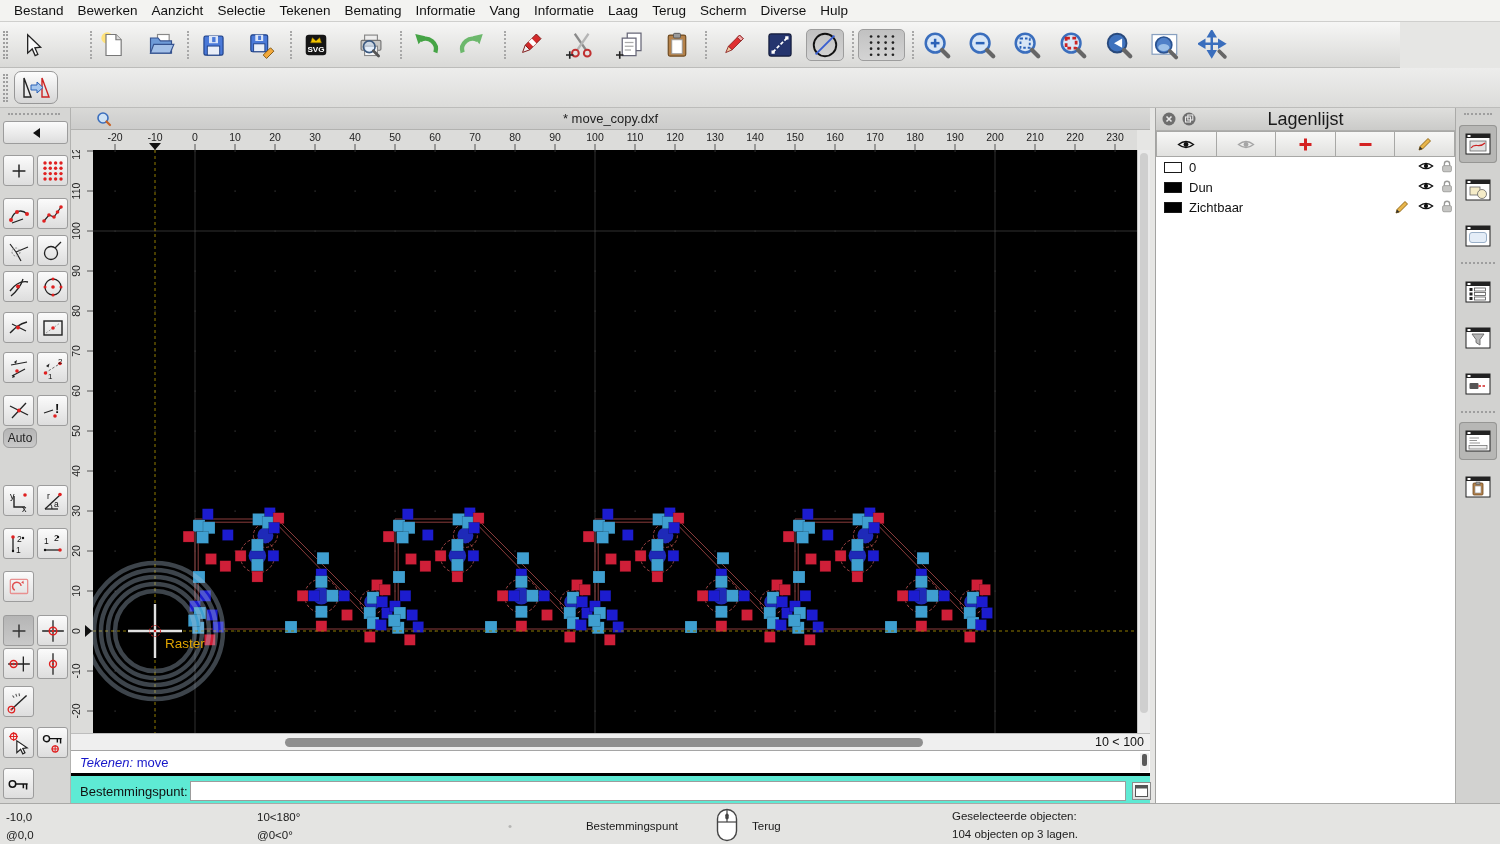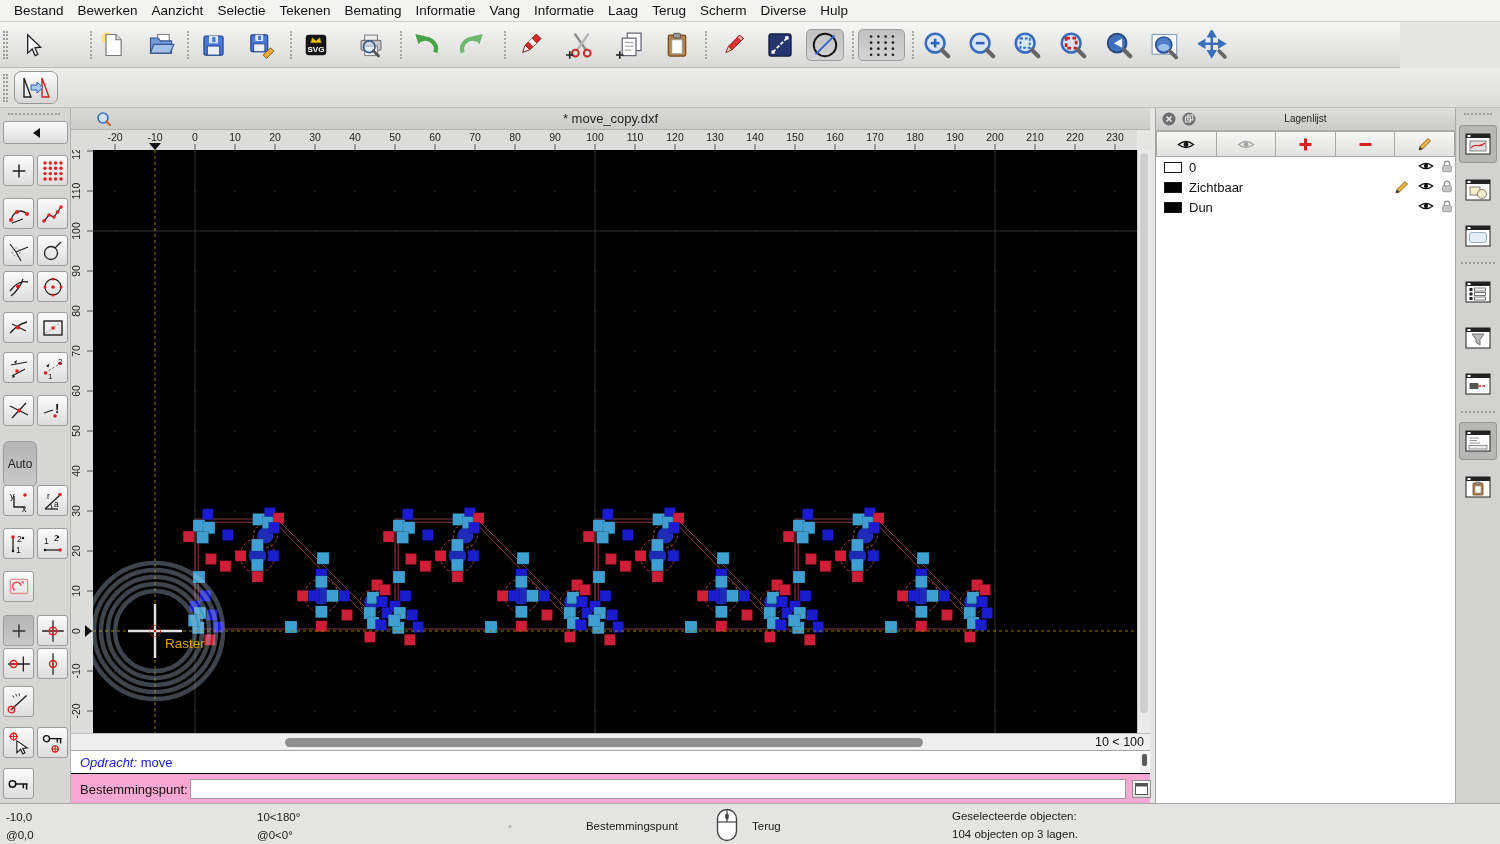--- a/index.html
+++ b/index.html
@@ -28,26 +28,26 @@
 #canvasbox{position:absolute;left:93px;top:150px;width:1044px;height:583px;background:#000}
 #vscroll{position:absolute;left:1137px;top:150px;width:13px;height:583px;background:#eaeaea;border-left:1px solid #c4c4c4}
 #vscroll .vthumb{position:absolute;left:2px;top:3px;width:8px;height:560px;background:#cfcfcf;border-radius:4px}
 #hscrollrow{position:absolute;left:71px;top:733px;width:1079px;height:26px;background:#efefef;border-top:1px solid #bdbdbd}
 #hthumb{position:absolute;left:214px;top:4px;width:638px;height:9px;background:#8f8f8f;border-radius:5px}
 #gridstatus{position:absolute;right:6px;top:1px;font-size:12.5px;color:#111}
 #cmdhist{position:absolute;left:71px;top:750px;width:1079px;height:23px;background:#fff;border-top:1px solid #a5a5a5;font-size:13px;color:#1717c9;padding:4px 0 0 9px}
 #cmdhist .it{font-style:italic}
 #histscroll{position:absolute;right:1px;top:2px;width:9px;height:19px;background:#f1f1f1}
 #histscroll div{position:absolute;left:2px;top:1px;width:5px;height:12px;background:#5a5a5a;border-radius:2px}
-#cmdrow{position:absolute;left:71px;top:773px;width:1079px;height:30px;background:#f9a8d4;border-top:1px solid #000000;font-size:13px}
+#cmdrow{position:absolute;left:71px;top:773px;width:1079px;height:30px;background:#5eead4;border-top:3px solid #000000;font-size:13px}
 #cmdlabel{position:absolute;left:9px;top:8px}
 #cmdinput{position:absolute;left:119px;top:5px;width:936px;height:20px;border:1px solid #9c9c9c;background:#fff;font-size:13px;padding:0 4px;font-family:"Liberation Sans",sans-serif}
 #cmdbtn{position:absolute;left:1061px;top:6px;width:19px;height:18px;border:1px solid #8d8d8d;background:linear-gradient(#fbfbfb,#dedede);display:flex;align-items:center;justify-content:center}
 #layers{position:absolute;left:1155px;top:108px;width:300px;height:695px;background:#fff;border-left:1px solid #a3a3a1}
-#lheader{position:relative;height:23px;background:linear-gradient(#dfdfdd,#cbcbc9);border-bottom:1px solid #aeaeac;text-align:center;font-size:10px;line-height:22px;color:#1a1a1a}
+#lheader{position:relative;height:23px;background:linear-gradient(#dfdfdd,#cbcbc9);border-bottom:1px solid #aeaeac;text-align:center;font-size:18px;line-height:22px;color:#1a1a1a}
 #lclose{position:absolute;left:6px;top:4px;width:14px;height:14px}
 #lundock{position:absolute;left:26px;top:4px;width:14px;height:14px}
 #lbtns{display:flex;height:26px}
 .lbtn{flex:1;border:1px solid #a8a8a6;border-left-width:0;background:linear-gradient(#f7f7f6,#e1e1df);display:flex;align-items:center;justify-content:center}
 .lbtn:first-child{border-left-width:1px}
 .lrow{position:relative;height:20px;display:flex;align-items:center;font-size:13px;padding-left:8px}
 .lswatch{width:18px;height:11px;border:1px solid #1a1a1a;margin-right:7px;flex:none}
 .lrow .eye{position:absolute;left:262px;top:3px}
 .lrow .lock{position:absolute;left:284px;top:2px}
 .lrow .pen{position:absolute;left:238px;top:2px}
@@ -426,21 +426,21 @@
         <circle cx="12" cy="11.5" r="2" fill="#e02020"></circle>
       </svg>
     </div>
   <div class="pbtn" style="left:37px;top:287px">
       <svg width="24" height="24" viewBox="0 0 24 24">
         <line x1="3" y1="14" x2="12" y2="11" stroke="#222" stroke-width="1.3"></line>
         <text x="14" y="14" font-size="13" font-weight="bold" fill="#111" font-family="Liberation Sans,sans-serif">!</text>
         <circle cx="14" cy="17" r="1.8" fill="#e02020"></circle>
       </svg>
     </div>
-  <div class="pbtn pressed" style="left:3px;top:333px;width:34px;height:46px;border-radius:6px">
+  <div class="pbtn pressed" style="left:3px;top:320px;width:34px;height:20px;border-radius:6px">
       <span style="font-size:12px;color:#222">Auto</span>
     </div>
   <div class="pbtn" style="left:3px;top:377px">
       <svg width="24" height="24" viewBox="0 0 24 24">
         <path d="M7 7 V18 H18" fill="none" stroke="#222" stroke-width="1.4"></path>
         <text x="3" y="10" font-size="9" fill="#111" font-family="Liberation Sans,sans-serif">y</text>
         <text x="15" y="23" font-size="9" fill="#111" font-family="Liberation Sans,sans-serif">x</text>
         <circle cx="18" cy="6" r="1.8" fill="#e02020"></circle>
       </svg>
     </div>
@@ -1310,21 +1310,21 @@
 <div id="vscroll">
     <div class="vthumb"></div>
   </div>
 
 <div id="hscrollrow">
   <div id="hthumb"></div>
   <span id="gridstatus">10 &lt; 100</span>
 </div>
 
 <div id="cmdhist">
-  <span class="it">Opdracht:</span>
+  <span class="it">Tekenen:</span>
   <span>move</span>
   <div id="histscroll">
       <div></div>
     </div>
 </div>
 
 <div id="cmdrow">
   <span id="cmdlabel">Bestemmingspunt:</span>
   <input id="cmdinput" type="text" value="" style="">
   <div id="cmdbtn">
@@ -1386,37 +1386,37 @@
           <path d="M1.5 6.5 Q9 0.5 16.5 6.5 Q9 12.5 1.5 6.5 Z" fill="none" stroke="#111" stroke-width="1.4"></path>
           <circle cx="9" cy="6.5" r="2.4" fill="#111"></circle>
         </svg>
         <svg class="lock" width="14" height="15" viewBox="0 0 16 16">
           <rect x="3" y="7" width="10" height="7" rx="1.5" fill="#c6c6c4" stroke="#9a9a98"></rect>
           <path d="M5 7 V5 a3 3 0 0 1 6 0 V7" fill="none" stroke="#9a9a98" stroke-width="1.5"></path>
         </svg>
       </div>
       <div class="lrow">
         <span class="lswatch" style="background:#000000"></span>
-        <span>Zichtbaar</span>
-        <svg class="pen" width="16" height="16" viewBox="0 0 16 16">
-          <path d="M2 14 L3 10.5 L11 2.5 L13.5 5 L5.5 13 Z" fill="#e8b54a" stroke="#8a6010" stroke-width="0.9"></path>
-          <path d="M2 14 L3 10.5 L5.5 13 Z" fill="#333"></path>
-        </svg>
+        <span>Dun</span>
         <svg class="eye" width="16" height="12" viewBox="0 0 18 13">
           <path d="M1.5 6.5 Q9 0.5 16.5 6.5 Q9 12.5 1.5 6.5 Z" fill="none" stroke="#111" stroke-width="1.4"></path>
           <circle cx="9" cy="6.5" r="2.4" fill="#111"></circle>
         </svg>
         <svg class="lock" width="14" height="15" viewBox="0 0 16 16">
           <rect x="3" y="7" width="10" height="7" rx="1.5" fill="#c6c6c4" stroke="#9a9a98"></rect>
           <path d="M5 7 V5 a3 3 0 0 1 6 0 V7" fill="none" stroke="#9a9a98" stroke-width="1.5"></path>
         </svg>
       </div>
       <div class="lrow">
         <span class="lswatch" style="background:#000000"></span>
-        <span>Dun</span>
+        <span>Zichtbaar</span>
+        <svg class="pen" width="16" height="16" viewBox="0 0 16 16">
+          <path d="M2 14 L3 10.5 L11 2.5 L13.5 5 L5.5 13 Z" fill="#e8b54a" stroke="#8a6010" stroke-width="0.9"></path>
+          <path d="M2 14 L3 10.5 L5.5 13 Z" fill="#333"></path>
+        </svg>
         <svg class="eye" width="16" height="12" viewBox="0 0 18 13">
           <path d="M1.5 6.5 Q9 0.5 16.5 6.5 Q9 12.5 1.5 6.5 Z" fill="none" stroke="#111" stroke-width="1.4"></path>
           <circle cx="9" cy="6.5" r="2.4" fill="#111"></circle>
         </svg>
         <svg class="lock" width="14" height="15" viewBox="0 0 16 16">
           <rect x="3" y="7" width="10" height="7" rx="1.5" fill="#c6c6c4" stroke="#9a9a98"></rect>
           <path d="M5 7 V5 a3 3 0 0 1 6 0 V7" fill="none" stroke="#9a9a98" stroke-width="1.5"></path>
         </svg>
       </div>
     </div>

